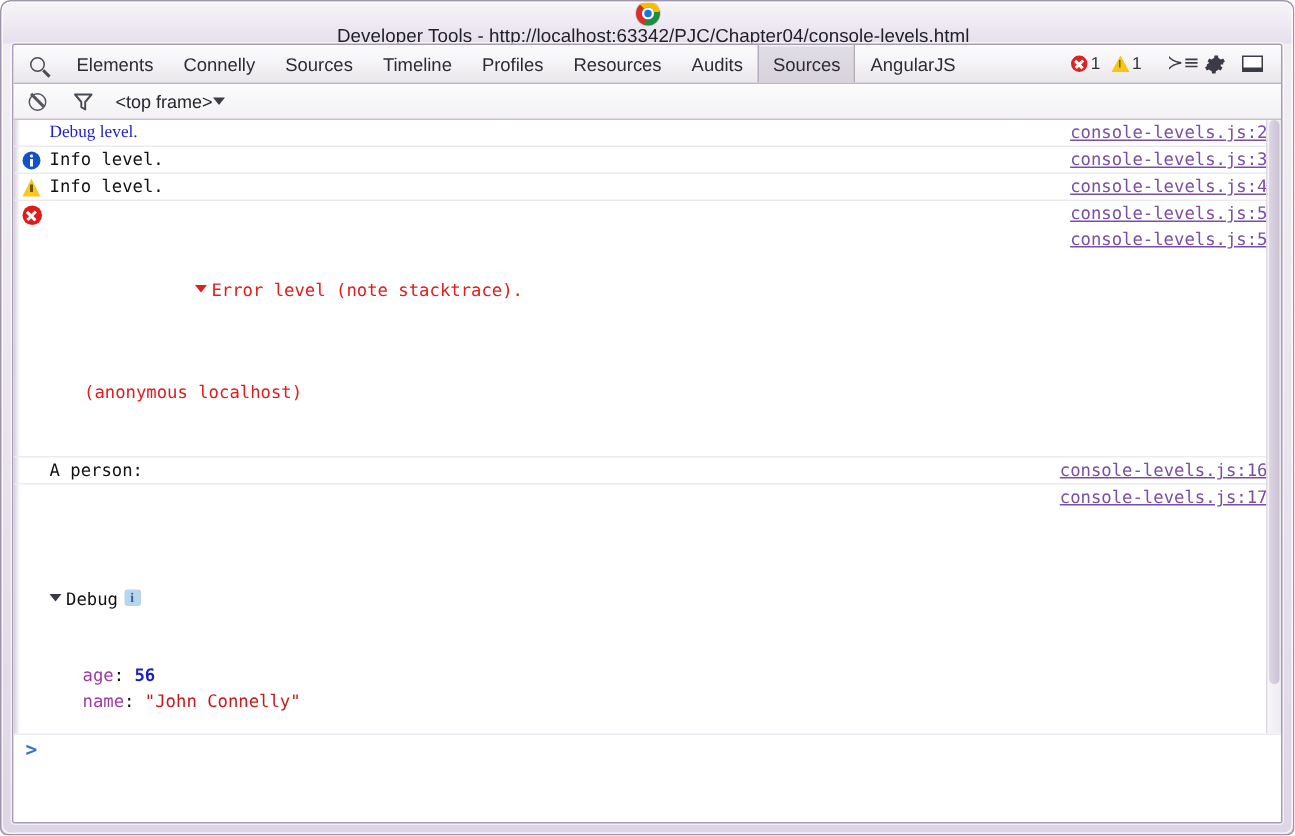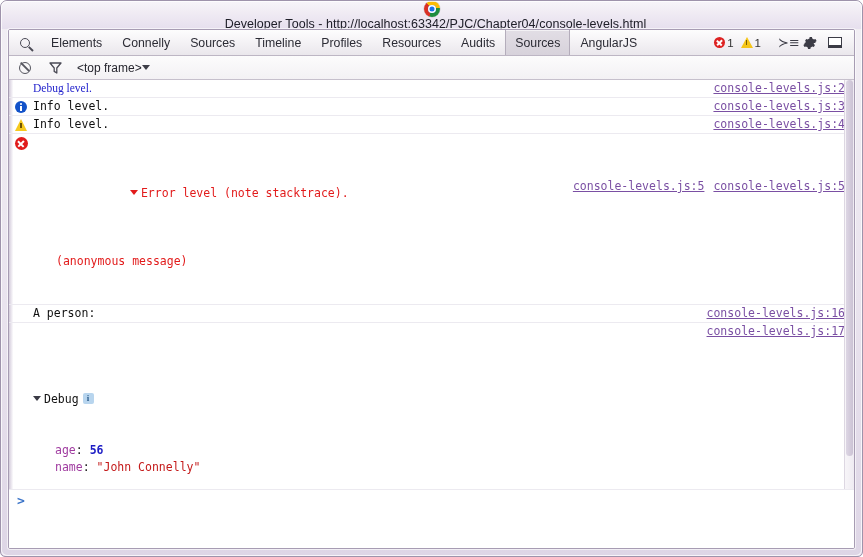--- a/index.html
+++ b/index.html
@@ -662,23 +662,23 @@
         </div>
 
         <div class="msg">
           <div class="msg-gutter">
             <span class="err-icon2"></span>
           </div>
           <div class="msg-body">
             <div>
               <span class="tri open red"></span><span class="lvl-error">Error level (note stacktrace).</span>
             </div>
-            <div style="padding-left:23px;" class="lvl-error">(anonymous message)</div>
+            <div style="padding-left:23px;" class="lvl-error">(anonymous localhost)</div>
           </div>
-          <div style="display:flex;flex-direction:row;align-items:center;margin-top:44px;">
+          <div style="display:flex;flex-direction:column;align-items:center;">
             <span class="msg-link">console-levels.js:5</span>
             <span class="msg-link">console-levels.js:5</span>
           </div>
         </div>
 
         <div class="msg">
           <div class="msg-gutter"></div>
           <div class="msg-body txt-plain">A person:</div>
           <div class="msg-link">console-levels.js:16</div>
         </div>

